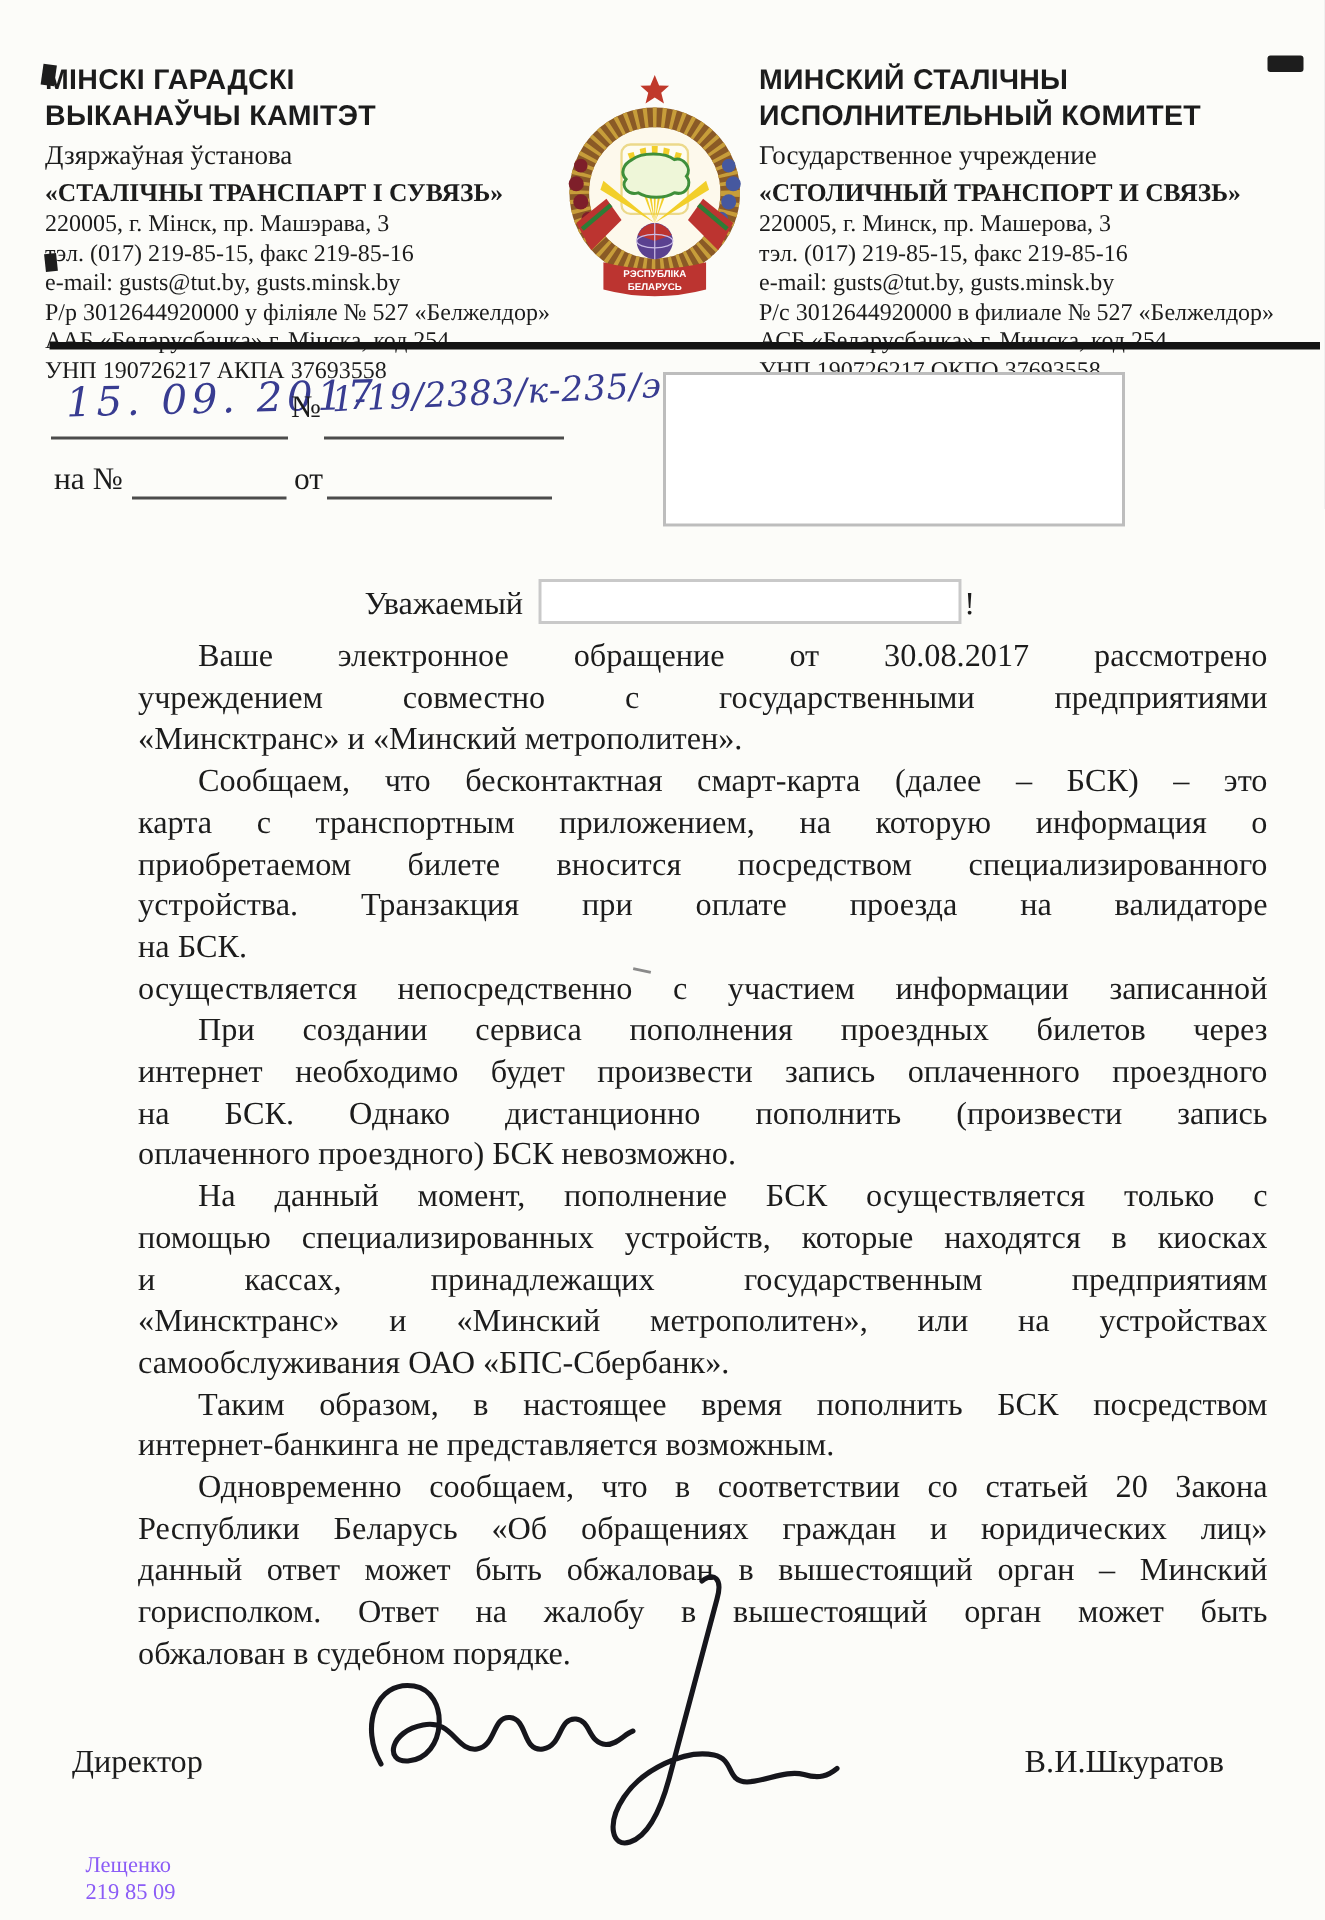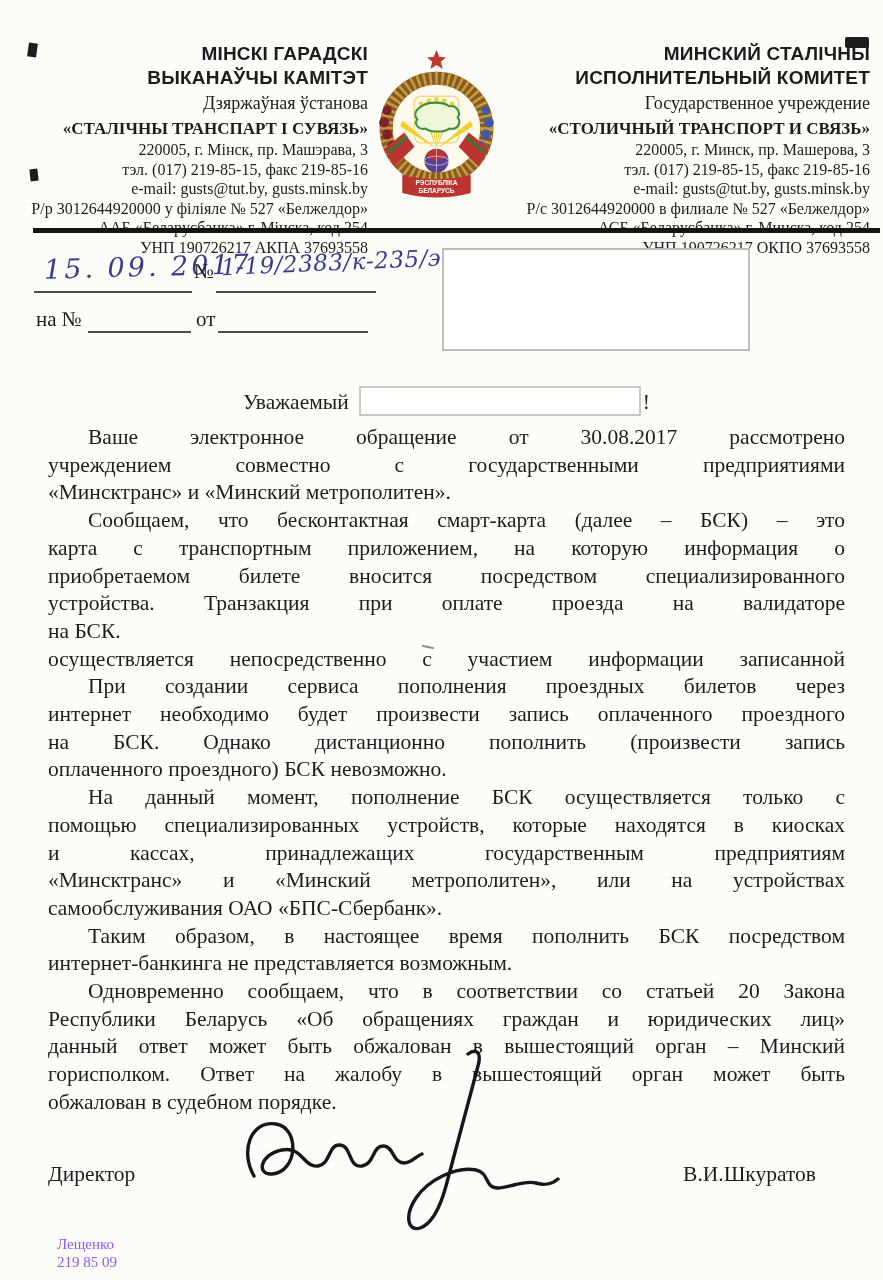--- a/index.html
+++ b/index.html
@@ -2,21 +2,21 @@
 <html><head>
 <meta charset="utf-8">
 <style>
   html,body{margin:0;padding:0;background:#e8e8e8;}
   .page{
     position:relative;width:883px;height:1280px;margin:0 auto;
     background:#fcfcf9;overflow:hidden;
     font-family:"Liberation Serif",serif;color:#1c1c1c;
   }
   
-  .hdr-col{position:absolute;top:42px;text-align:right;}
+  .hdr-col{position:absolute;top:42px;text-align:left;}
   .hdr-left{left:30px;width:338px;}
   .hdr-right{left:506px;width:364px;}
   .org{font-family:"Liberation Sans",sans-serif;font-weight:bold;font-size:19px;line-height:24px;letter-spacing:.2px;}
   .sub{font-size:18px;line-height:23px;margin-top:2px;}
   .orgname{font-weight:bold;font-size:17px;line-height:23px;}
   .detail{font-size:16px;line-height:19.6px;}
   .emblem{position:absolute;left:374px;top:44px;width:126px;height:156px;}
   .rule{position:absolute;left:33px;top:228px;width:847px;height:5px;background:#141414;}
   
   .hand{font-family:"DejaVu Serif",serif;font-style:italic;color:#383c91;}
@@ -28,21 +28,21 @@
   .u3{left:88px;top:331px;width:103px;}
   .u4{left:218px;top:331px;width:150px;}
   .no-label{position:absolute;left:194px;top:259px;font-size:21px;}
   .na-label{position:absolute;left:36px;top:307px;font-size:21px;}
   .ot-label{position:absolute;left:196px;top:307px;font-size:21px;}
   .addr-box{position:absolute;left:442px;top:248px;width:304px;height:99px;background:#ffffff;border:2px solid #bdbdbd;}
   
   .salutation{position:absolute;left:48px;top:386px;width:797px;text-align:center;font-size:21.5px;}
   .redact{display:inline-block;width:278px;height:26px;background:#ffffff;border:2px solid #c9c9c9;vertical-align:-7px;margin-left:10px;margin-right:2px;}
   .bodytext{position:absolute;left:48px;top:424px;width:797px;font-size:21.5px;}
-  .bl{text-align:justify;text-align-last:justify;line-height:27.7px;}
+  .bl{text-align:justify;text-align-last:justify;line-height:27.7px;margin-left:44px;}
   .bl.first{text-indent:40px;}
   .bl.last{text-align:center;text-align-last:left;}
   
   .signoff{position:absolute;left:48px;top:1162px;width:768px;display:flex;justify-content:space-between;font-size:21.5px;}
   .sig-svg{position:absolute;left:232px;top:1046px;width:330px;height:190px;}
   .footer{position:absolute;left:57px;top:1236px;font-size:15px;line-height:17.5px;color:#8b5cf6;}
   
   .blob{position:absolute;background:#1d1d1d;}
   .blob1{left:28px;top:43px;width:9px;height:14px;transform:rotate(8deg);}
   .blob2{left:30px;top:169px;width:8px;height:12px;transform:rotate(-6deg);}

